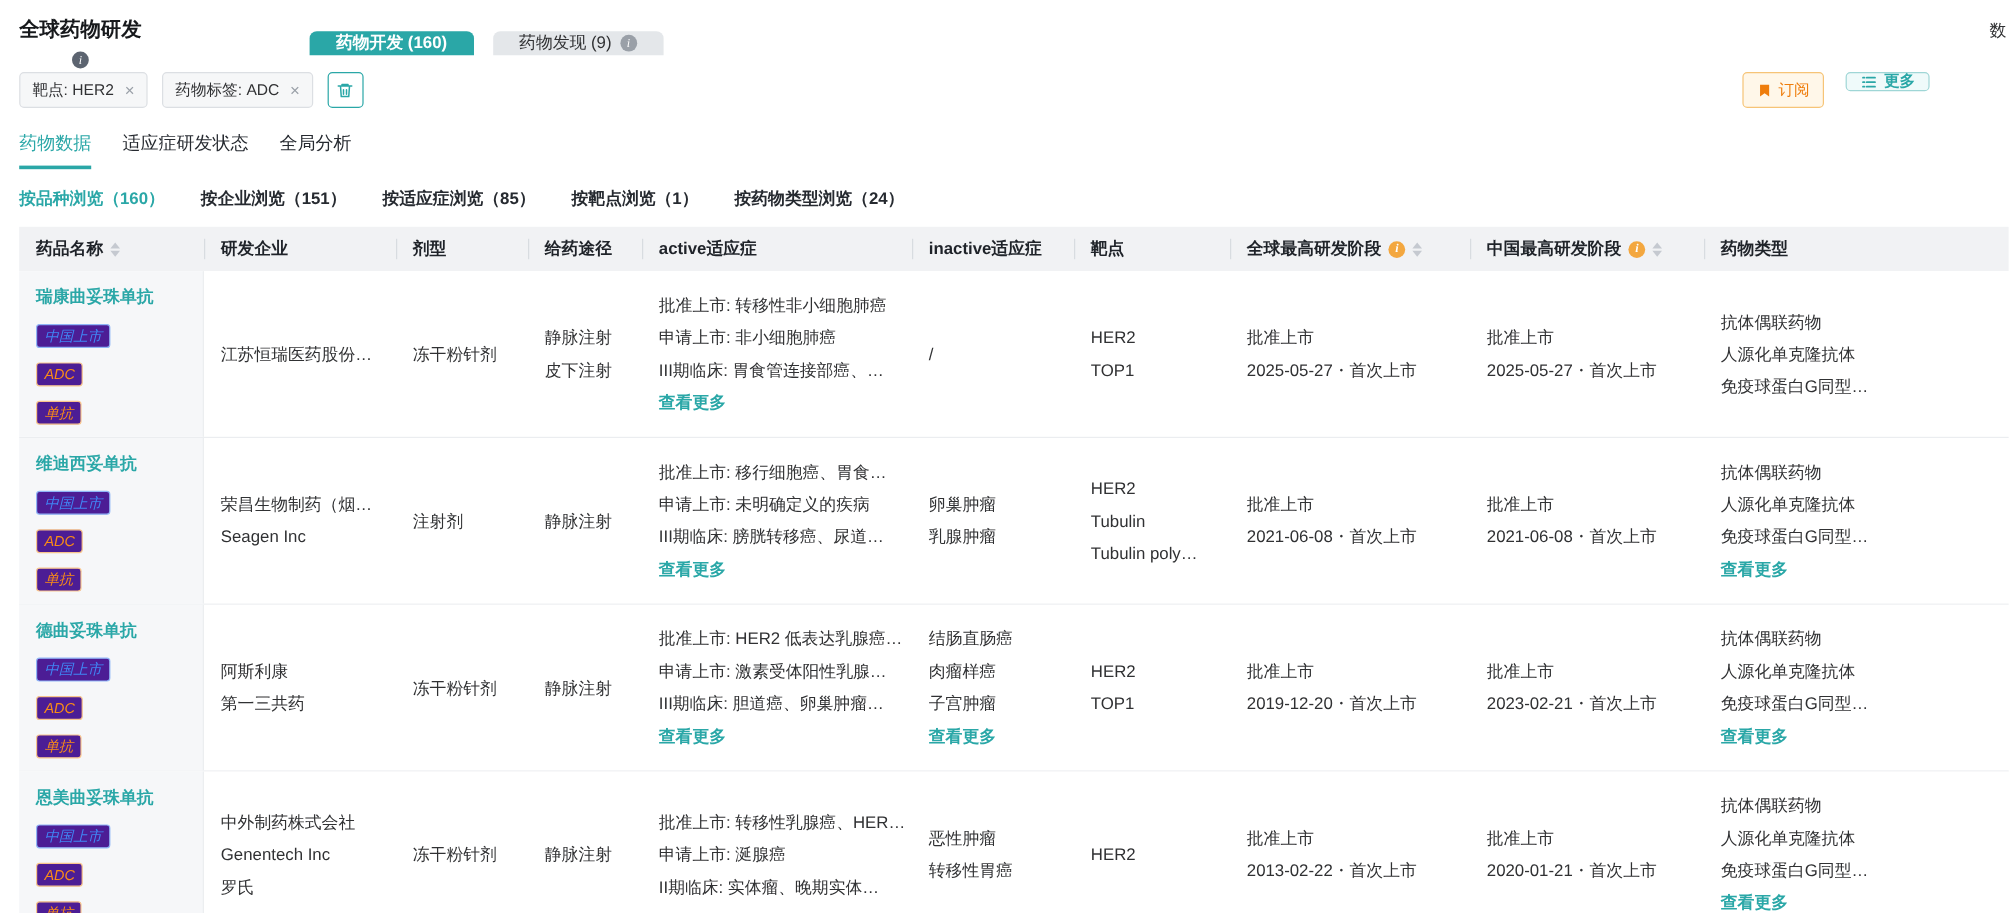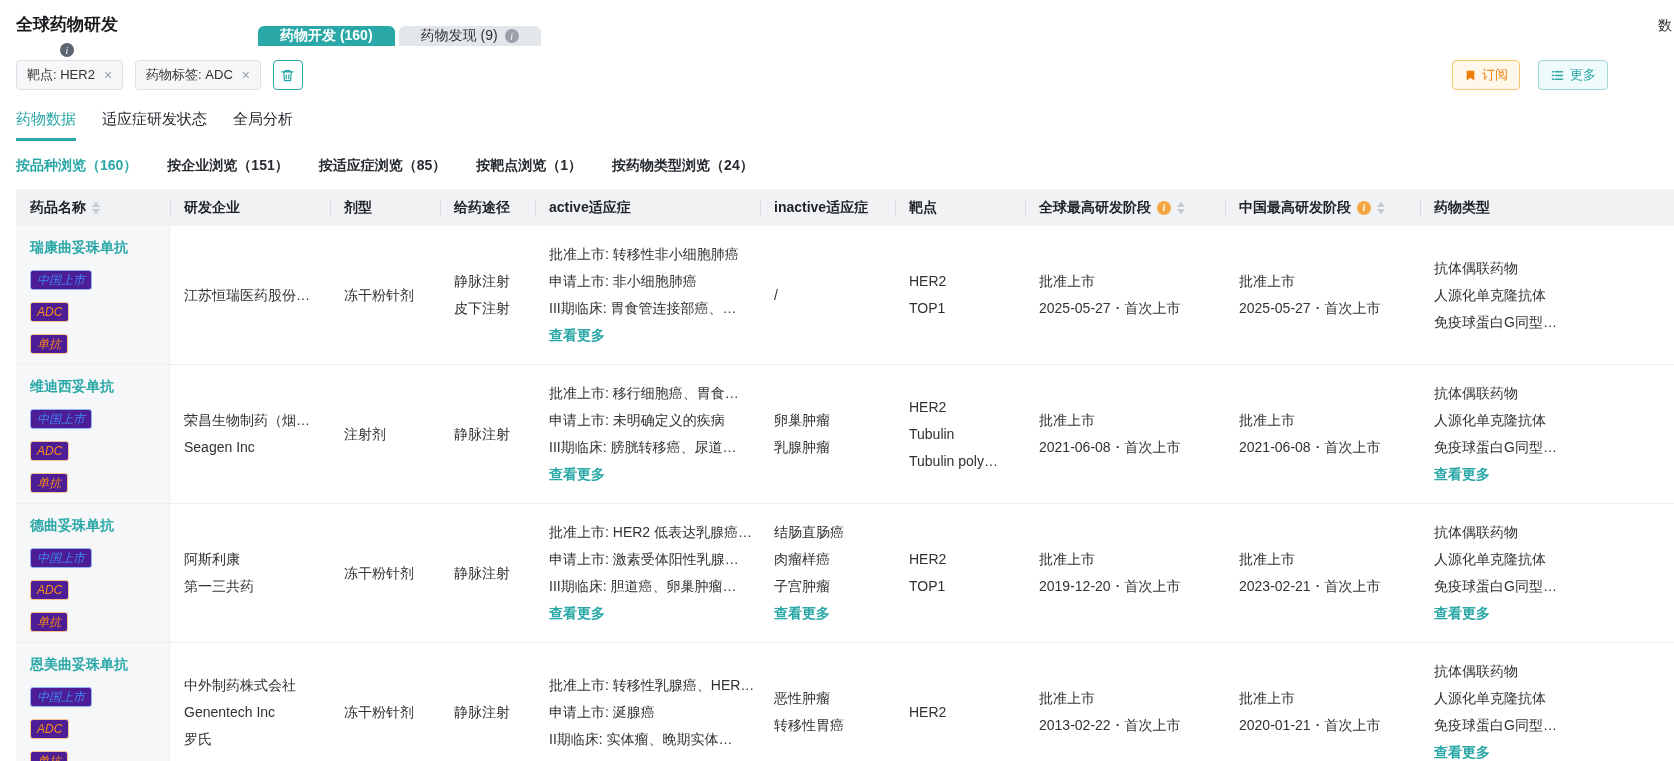--- a/index.html
+++ b/index.html
@@ -15,38 +15,38 @@
     font-family:"Liberation Serif",serif; flex:0 0 auto; }
   .info-dark { background:#5c6470; }
   .info-gray { background:#9aa0a8; }
   .info-orange { background:#f3a73f; }
   .fav { display:flex; align-items:center; gap:4px; color:#8b919b; font-size:13px; cursor:pointer; margin-left:6px; }
   .star { font-size:15px; color:#a9aeb8; }
   .tabs { position:absolute; left:258px; bottom:0; display:flex; gap:4px; }
   .tab { height:20px; padding:0 22px; display:flex; align-items:center; gap:7px;
     border-radius:6px 6px 0 0; font-size:14px; cursor:pointer; }
   .tab.active { background:#2aa7a7; color:#fff; font-weight:bold; }
-  .tab.inactive { background:#e4e7ea; color:#303133; }
+  .tab.inactive { background:#e4e7ea; color:#303133;margin-left:12px; }
   .corner { position:absolute; right:2px; top:17px; font-size:14px; color:#303133; }
 
   
   .filter-bar { position:relative; height:56px; padding:14px 16px 0; display:flex; align-items:flex-start; }
   .chips { display:flex; gap:12px; }
   .chip { display:flex; align-items:center; gap:9px; height:30px; padding:0 10px;
     background:#f6f7f8; border:1px solid #dcdfe3; border-radius:4px; font-size:13px; color:#303133; }
   .chip-x { color:#9aa0a8; font-size:14px; cursor:pointer; line-height:1; }
   .trash-btn { width:30px; height:30px; margin-left:12px; display:flex; align-items:center; justify-content:center;
     background:#fff; border:1px solid #2aa7a7; border-radius:4px; color:#2aa7a7; cursor:pointer; }
   .filter-right { position:absolute; left:1452px; top:14px; display:flex; gap:18px; }
   .subscribe-btn { display:flex; align-items:center; gap:5px; height:30px; padding:0 11px;
     background:#fff7e9; border:1px solid #f6c477; border-radius:4px; color:#ef7d0c;
     font-size:13px; font-weight:normal; cursor:pointer; white-space:nowrap; }
-  .more-btn { display:flex; align-items:center; gap:5px; height:30px; padding:0 11px;
+  .more-btn { display:flex; align-items:center; gap:5px; height:16px; padding:0 11px;
     background:#effafa; border:1px solid #9fd6d6; border-radius:4px; color:#2aa7a7;
-    font-size:13px; font-weight:normal; cursor:pointer; white-space:nowrap; }
+    font-size:13px; font-weight:bold; cursor:pointer; white-space:nowrap; }
 
   
   .nav-tabs { display:flex; gap:26px; padding:8px 16px 0; }
   .nav-tab { font-size:15px; font-weight:normal; color:#262a30; padding-bottom:9px;
     border-bottom:3px solid transparent; cursor:pointer; }
   .nav-tab.active { color:#2aa7a7; border-bottom-color:#2aa7a7; }
   .browse-tabs { display:flex; gap:30px; padding:16px 16px 14px; }
   .browse-tab { font-size:14px; font-weight:bold; color:#262a30; cursor:pointer; }
   .browse-tab.active { color:#2aa7a7; }
 

